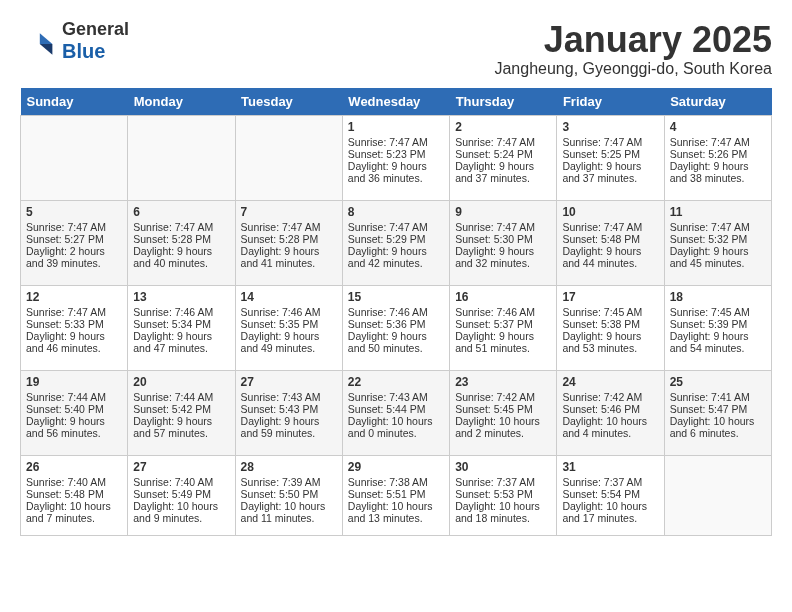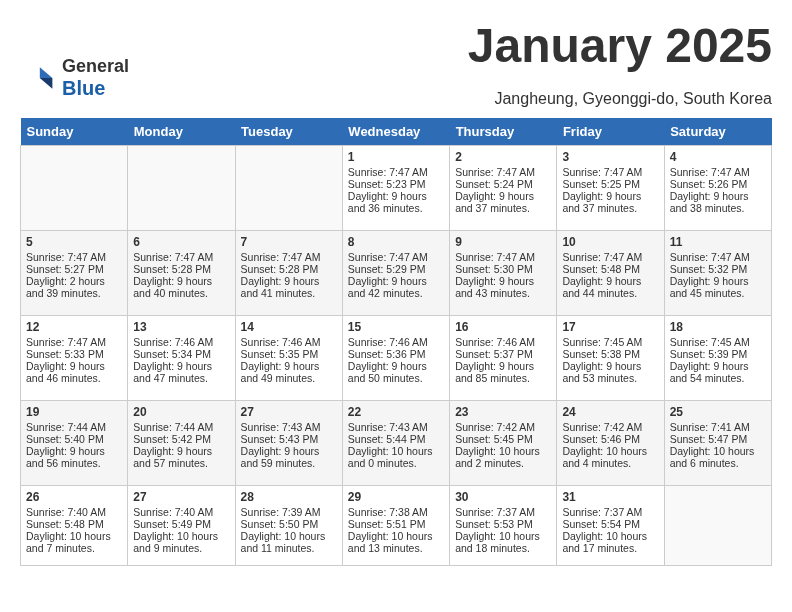--- a/index.html
+++ b/index.html
@@ -11,23 +11,22 @@
       padding: 20px;
     }
     .header {
       display: flex;
       justify-content: space-between;
       align-items: flex-start;
       margin-bottom: 10px;
     }
     .logo {
       display: flex;
-      align-items: center;
+      align-items: flex-end;
       gap: 6px;
-      margin-top: 37px;
     }
     .logo-text {
       display: flex;
       flex-direction: column;
       line-height: 1.1;
     }
     .logo-general {
       font-size: 18px;
       font-weight: bold;
       color: #333;
@@ -38,29 +37,28 @@
       color: #1a5fa8;
     }
     .logo-icon {
       width: 36px;
       height: 36px;
     }
     .title-block {
       text-align: right;
     }
     .month-title {
-      font-size: 48px;
+      font-size: 36px;
       font-weight: bold;
       color: #333;
       line-height: 1.1;
     }
     .subtitle {
       font-size: 16px;
       color: #333;
-      margin-top: 17px;
     }
     table {
       width: 100%;
       border-collapse: collapse;
       table-layout: fixed;
     }
     th {
       background-color: #2e6cb5;
       color: #fff;
       text-align: left;
@@ -177,21 +175,21 @@
         <td>
           <span class="day-number">8</span>
           <div>Sunrise: 7:47 AM</div>
           <div>Sunset: 5:29 PM</div>
           <div>Daylight: 9 hours and 42 minutes.</div>
         </td>
         <td>
           <span class="day-number">9</span>
           <div>Sunrise: 7:47 AM</div>
           <div>Sunset: 5:30 PM</div>
-          <div>Daylight: 9 hours and 43 minutes.</div>
+          <div>Daylight: 9 hours and 32 minutes.</div>
         </td>
         <td>
           <span class="day-number">10</span>
           <div>Sunrise: 7:47 AM</div>
           <div>Sunset: 5:48 PM</div>
           <div>Daylight: 9 hours and 44 minutes.</div>
         </td>
         <td>
           <span class="day-number">11</span>
           <div>Sunrise: 7:47 AM</div>
@@ -221,21 +219,21 @@
         <td>
           <span class="day-number">15</span>
           <div>Sunrise: 7:46 AM</div>
           <div>Sunset: 5:36 PM</div>
           <div>Daylight: 9 hours and 50 minutes.</div>
         </td>
         <td>
           <span class="day-number">16</span>
           <div>Sunrise: 7:46 AM</div>
           <div>Sunset: 5:37 PM</div>
-          <div>Daylight: 9 hours and 85 minutes.</div>
+          <div>Daylight: 9 hours and 51 minutes.</div>
         </td>
         <td>
           <span class="day-number">17</span>
           <div>Sunrise: 7:45 AM</div>
           <div>Sunset: 5:38 PM</div>
           <div>Daylight: 9 hours and 53 minutes.</div>
         </td>
         <td>
           <span class="day-number">18</span>
           <div>Sunrise: 7:45 AM</div>

